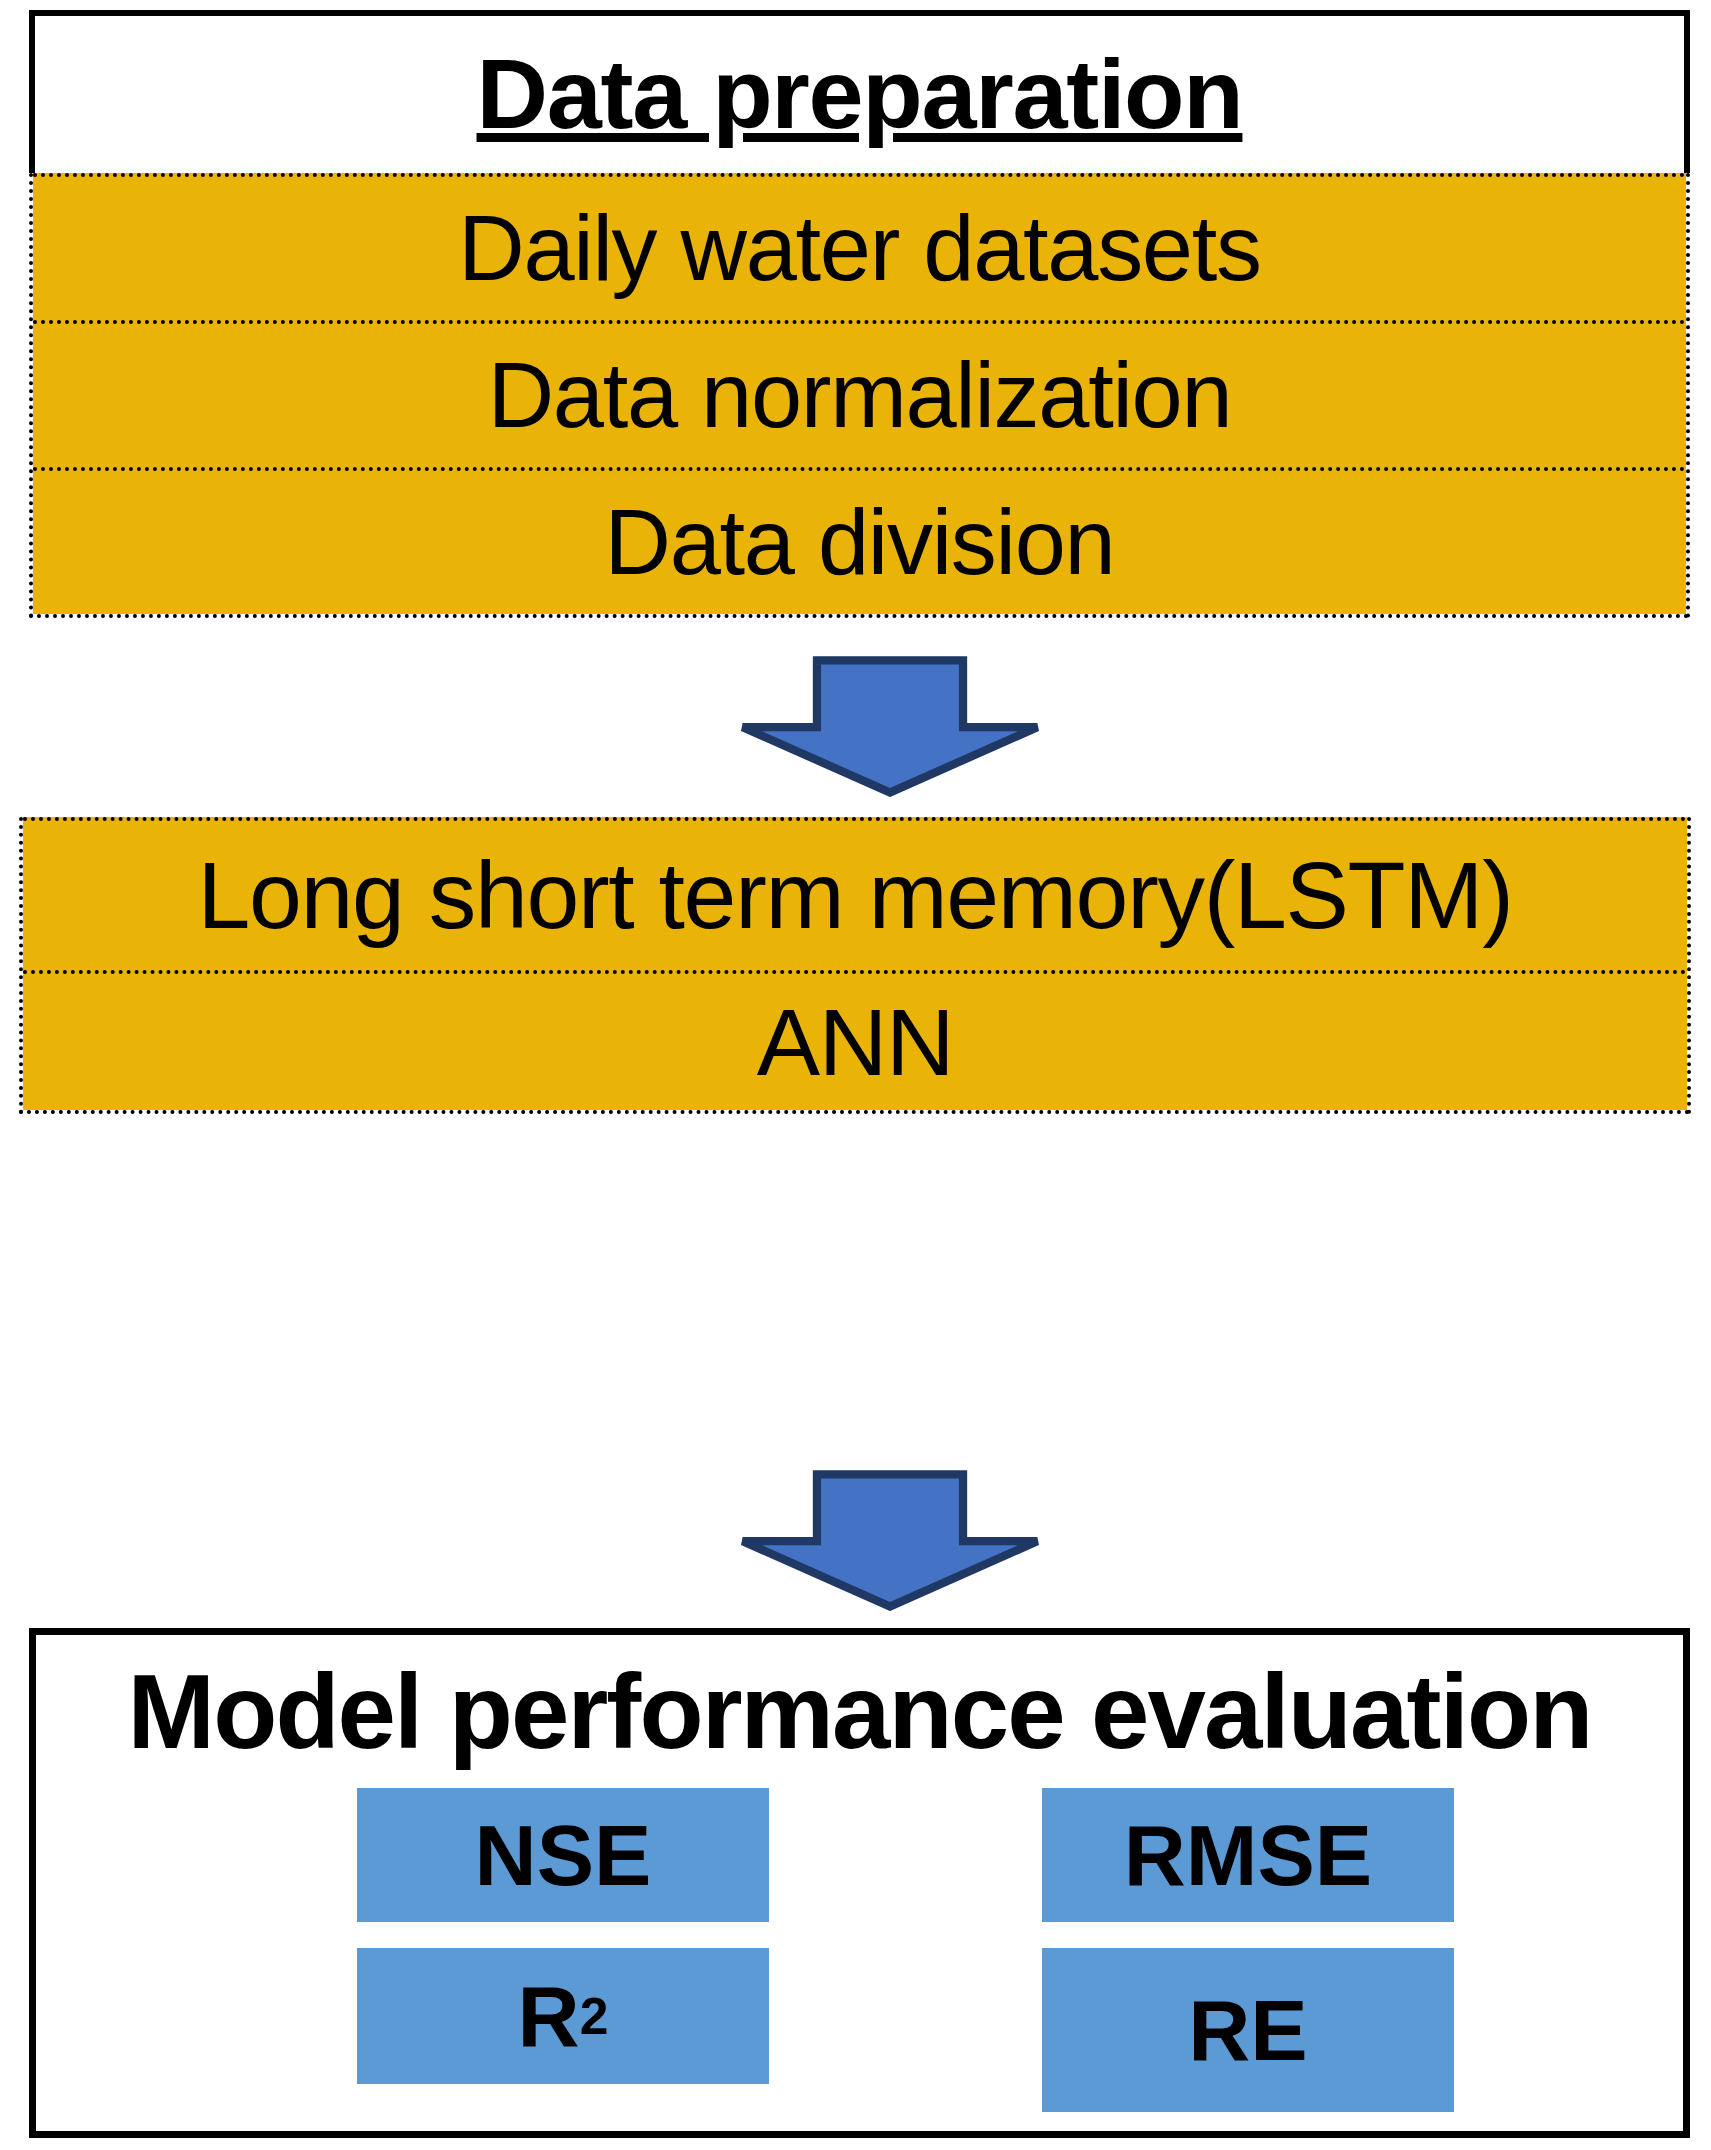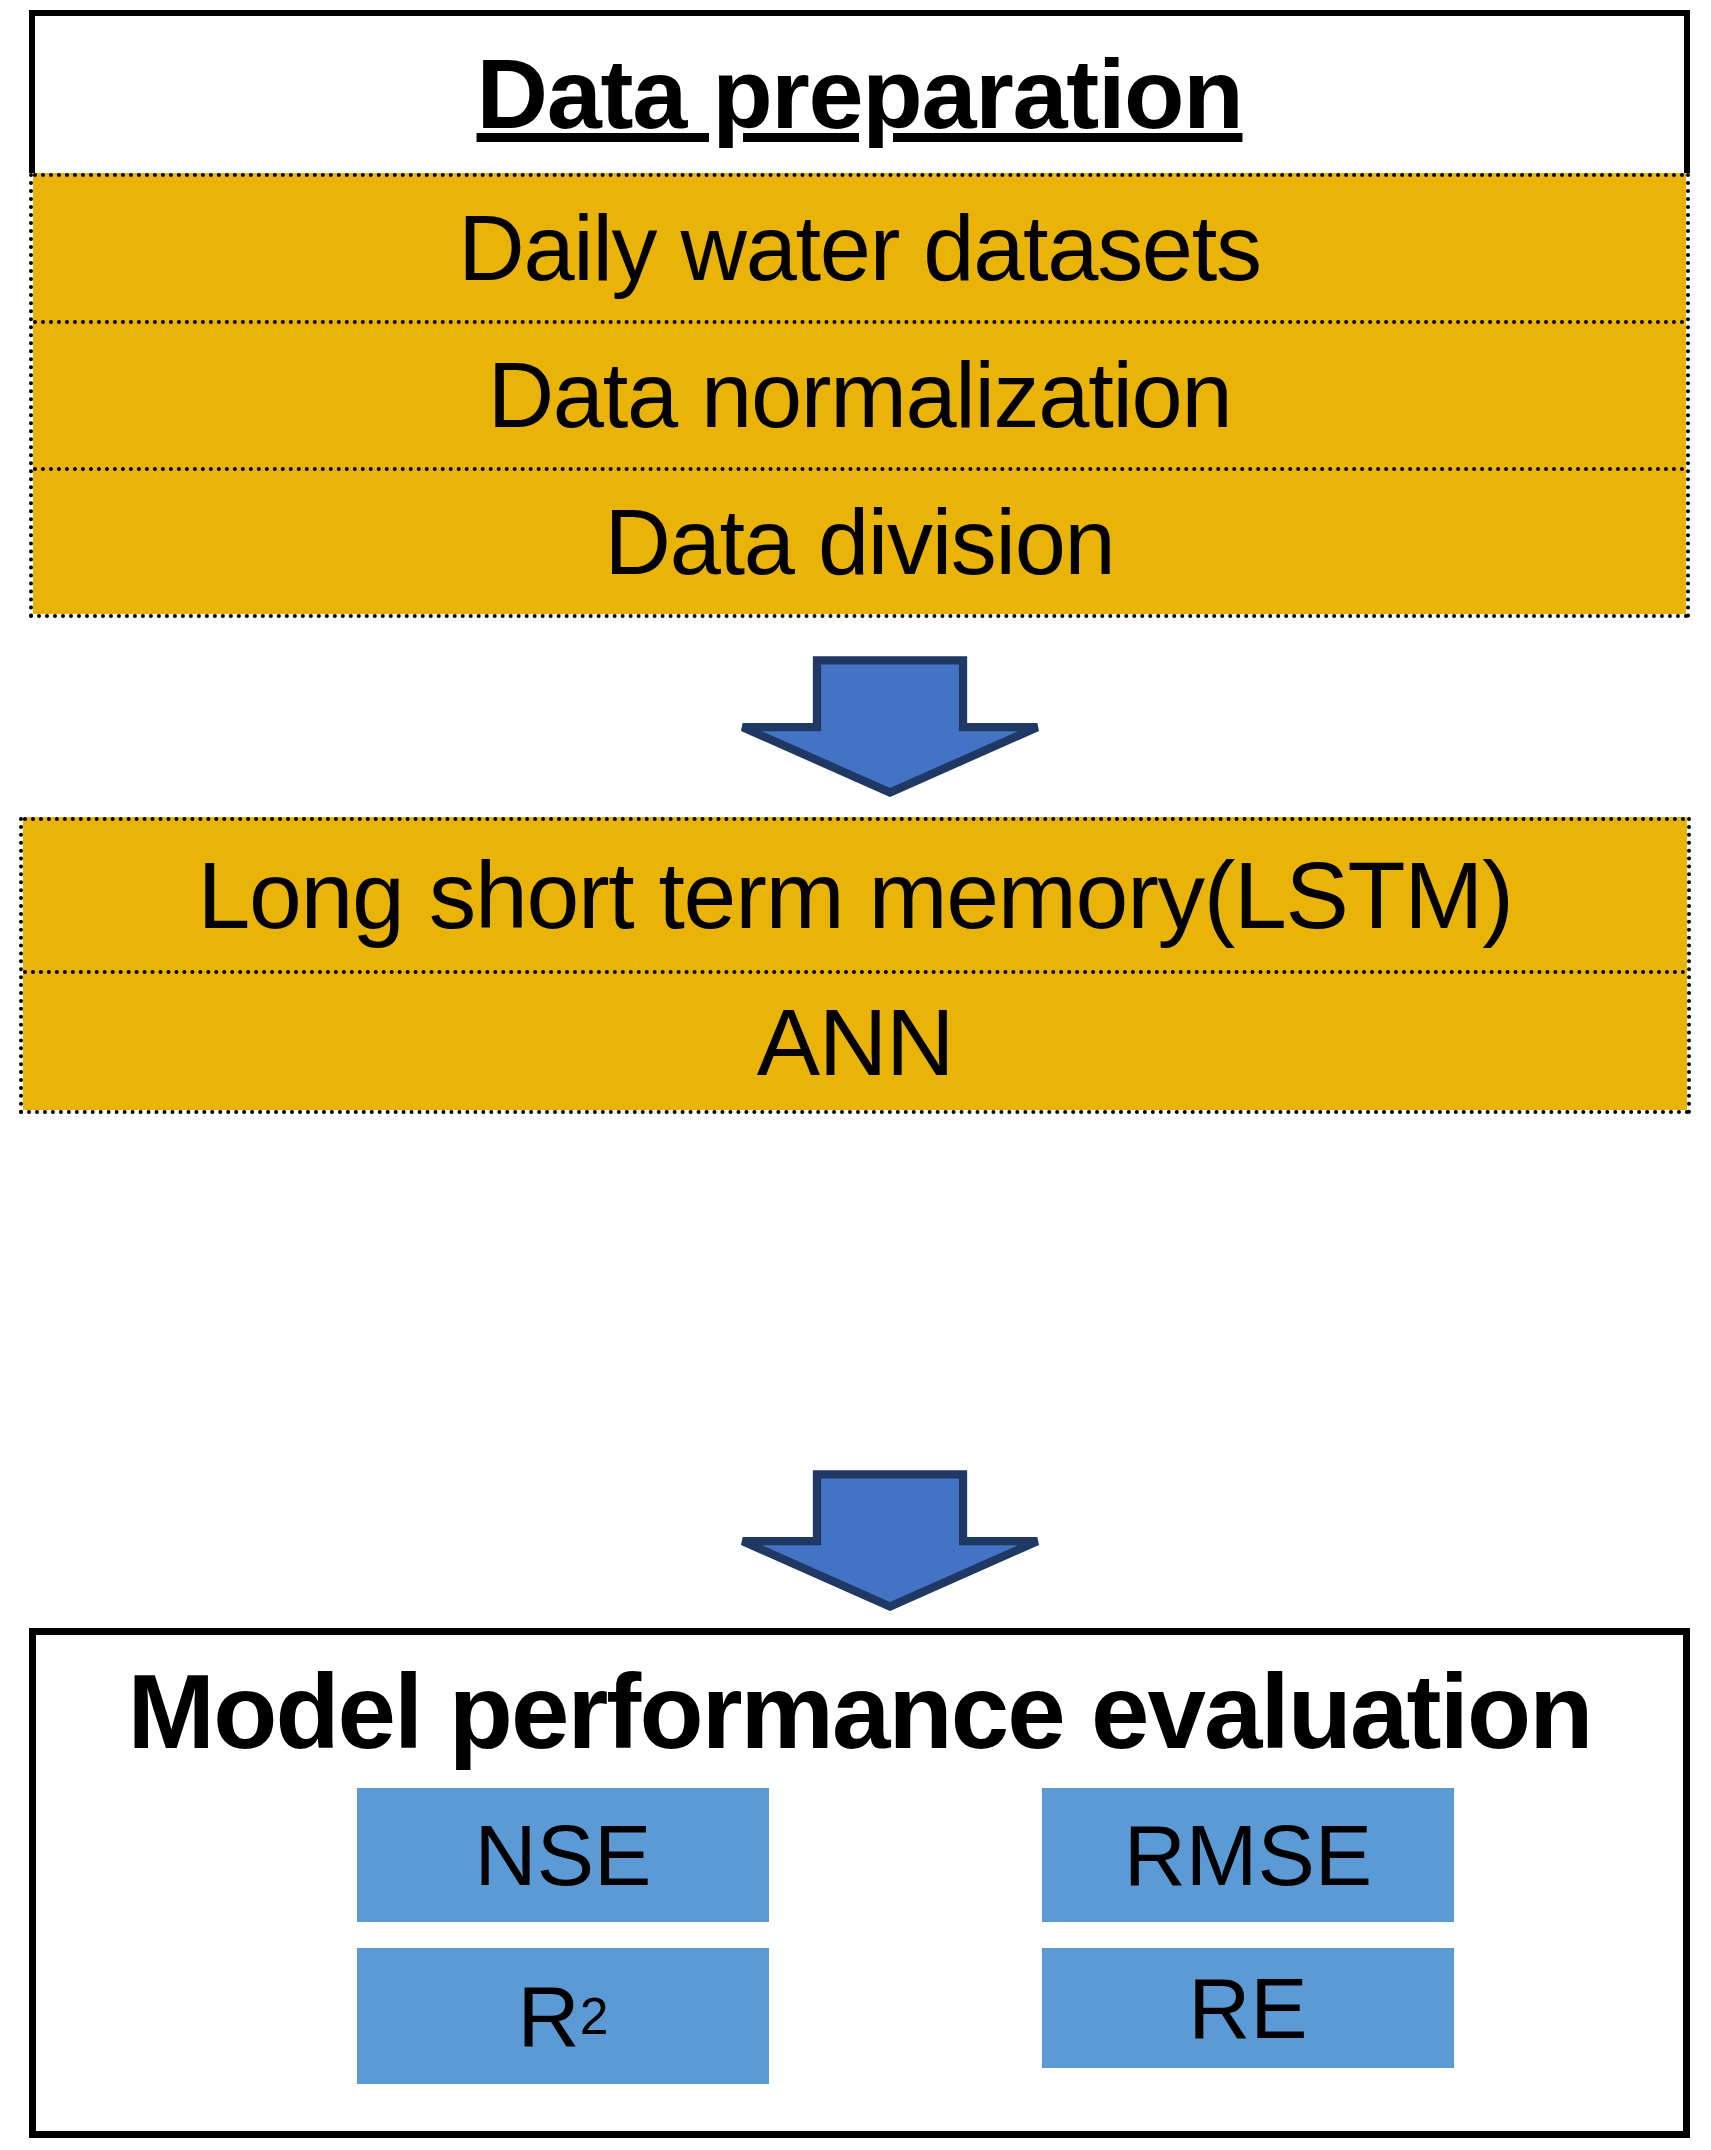--- a/index.html
+++ b/index.html
@@ -78,25 +78,26 @@
     letter-spacing: -1.9px;
   }
   .metric-box {
     position: absolute;
     width: 412px;
     background: #5b9ad5;
     display: flex;
     align-items: center;
     justify-content: center;
     font-size: 86px;
+    font-weight: bold;
   }
   .metric-nse  { left: 321px;  top: 153px; height: 134px; }
   .metric-rmse { left: 1006px; top: 153px; height: 134px; }
   .metric-r2   { left: 321px;  top: 313px; height: 136px; }
-  .metric-re   { left: 1006px; top: 313px; height: 120px; }
+  .metric-re   { left: 1006px; top: 313px; height: 164px; }
   .metric-r2 sup { font-size: 60%; line-height: 0; vertical-align: super; }
 </style>
 </head>
 <body>
 
 <div class="canvas">
 
   <section class="flow-box box-prep">
     <div class="box-title">Data preparation</div>
     <div class="rows">

